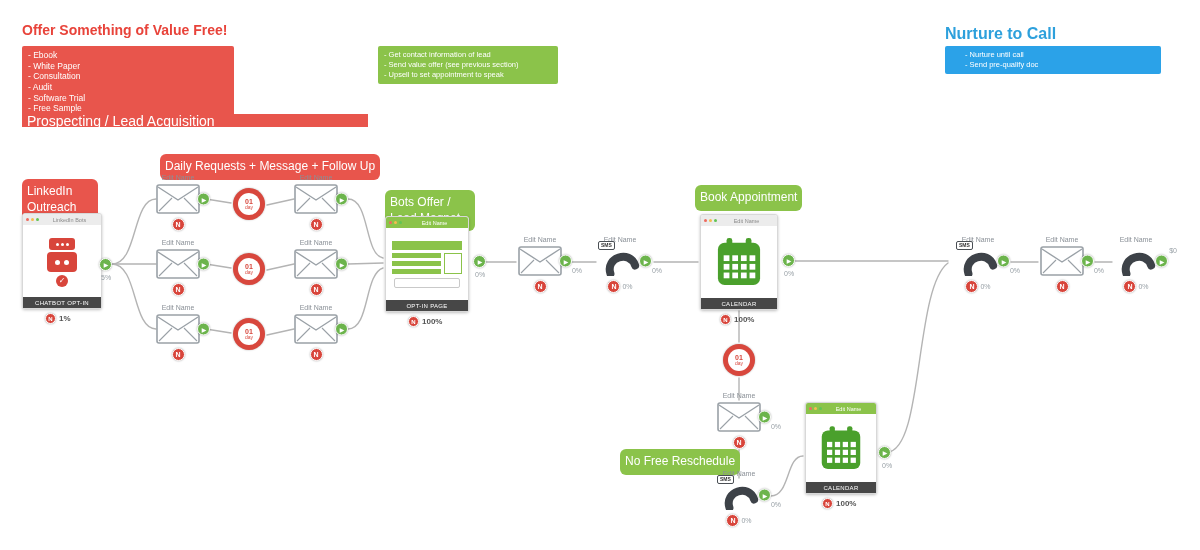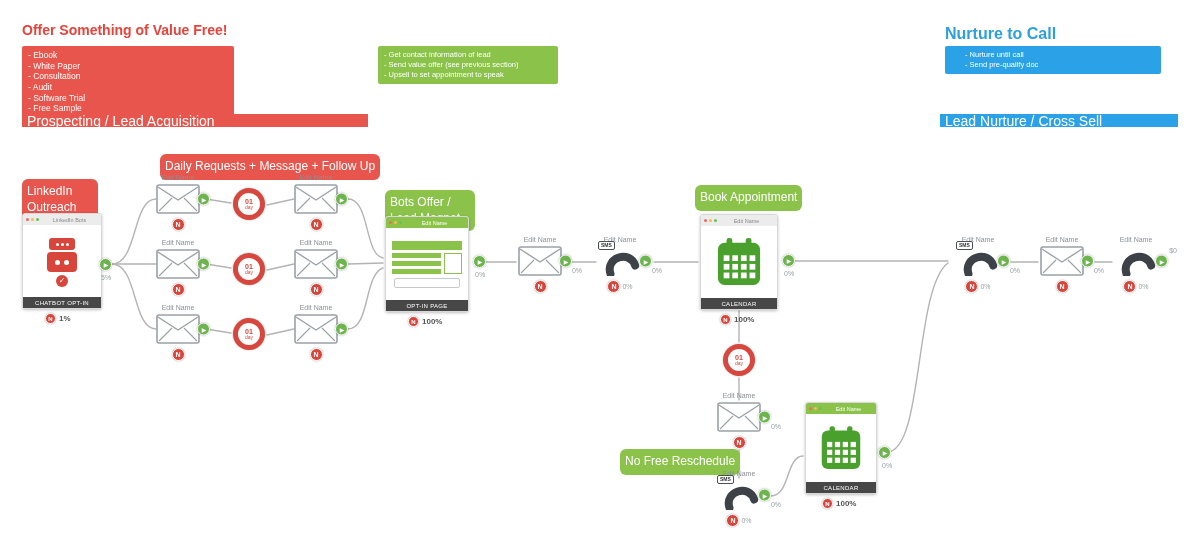--- a/index.html
+++ b/index.html
@@ -162,21 +162,20 @@
     <div>- Upsell to set appointment to speak</div>
   </div>
 
   <div class="sec-title t-blue" style="left:945px;top:25px">Nurture to Call</div>
   <div class="secbox bg-blue small" style="left:945px;top:46px;width:190px">
     <div>- Nurture until call</div>
     <div>- Send pre-qualify doc</div>
   </div>
 
   <div class="lane bg-red" style="left:22px;width:346px">Prospecting / Lead Acquisition</div>
-  <div class="lane bg-blue" style="left:940px;width:238px">Lead Nurture / Cross Sell</div>
 
   <div class="tag bg-red" style="left:160px;top:154px">Daily Requests + Message + Follow Up</div>
   <div class="tag bg-red" style="left:22px;top:179px;width:66px">LinkedIn Outreach</div>
   <div class="tag bg-green" style="left:385px;top:190px;width:80px">Bots Offer / Lead Magnet</div>
   <div class="tag bg-green" style="left:695px;top:185px">Book Appointment</div>
   <div class="tag bg-green" style="left:620px;top:449px">No Free Reschedule</div>
 
   <div class="card" style="left:22px;top:213px;width:80px;height:96px">
     <div class="tbar gray">
       <span class="dot d1"></span>

